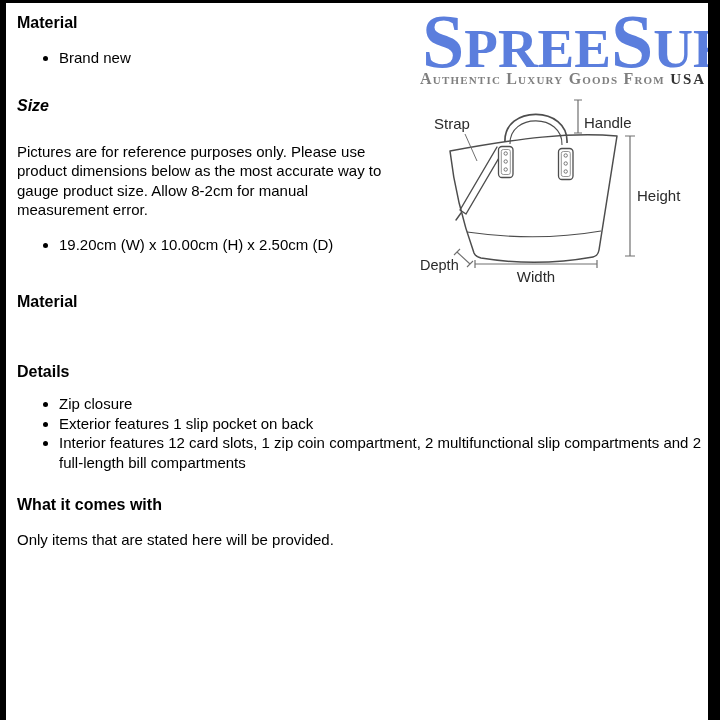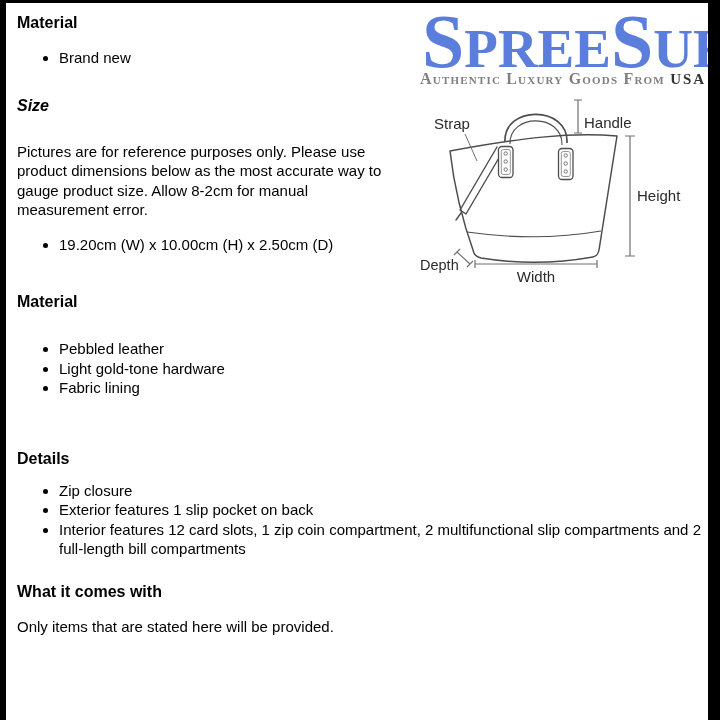--- a/index.html
+++ b/index.html
@@ -126,25 +126,20 @@
     <li>Brand new</li>
   </ul>
 
   <h3 class="mt-size">Size</h3>
   <p class="mt-size-note">Pictures are for reference purposes only. Please use product dimensions below as the most accurate way to gauge product size. Allow 8-2cm for manual measurement error.</p>
   <ul class="mt-dims">
     <li>19.20cm (W) x 10.00cm (H) x 2.50cm (D)</li>
   </ul>
 
   <h3 class="mt-material">Material</h3>
-  <ul class="mt-mat-list">
-    <li>Pebbled leather</li>
-    <li>Light gold-tone hardware</li>
-    <li>Fabric lining</li>
-  </ul>
 
   <h3 class="mt-details">Details</h3>
   <ul class="mt-det-list">
     <li>Zip closure</li>
     <li>Exterior features 1 slip pocket on back</li>
     <li>Interior features 12 card slots, 1 zip coin compartment, 2 multifunctional slip compartments and 2 full-length bill compartments</li>
   </ul>
 
   <h3 class="mt-comes">What it comes with</h3>
 

